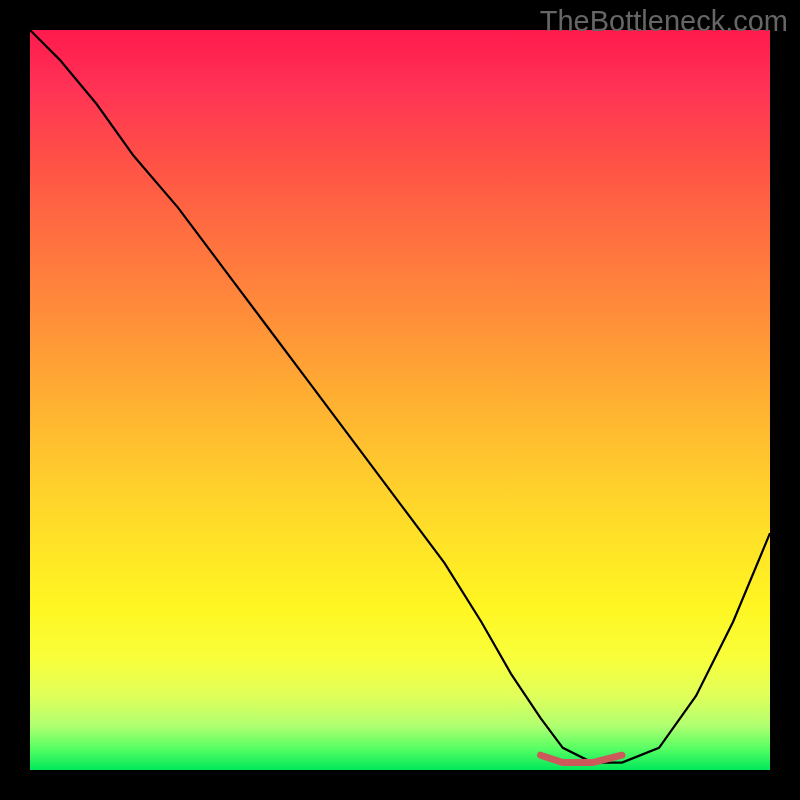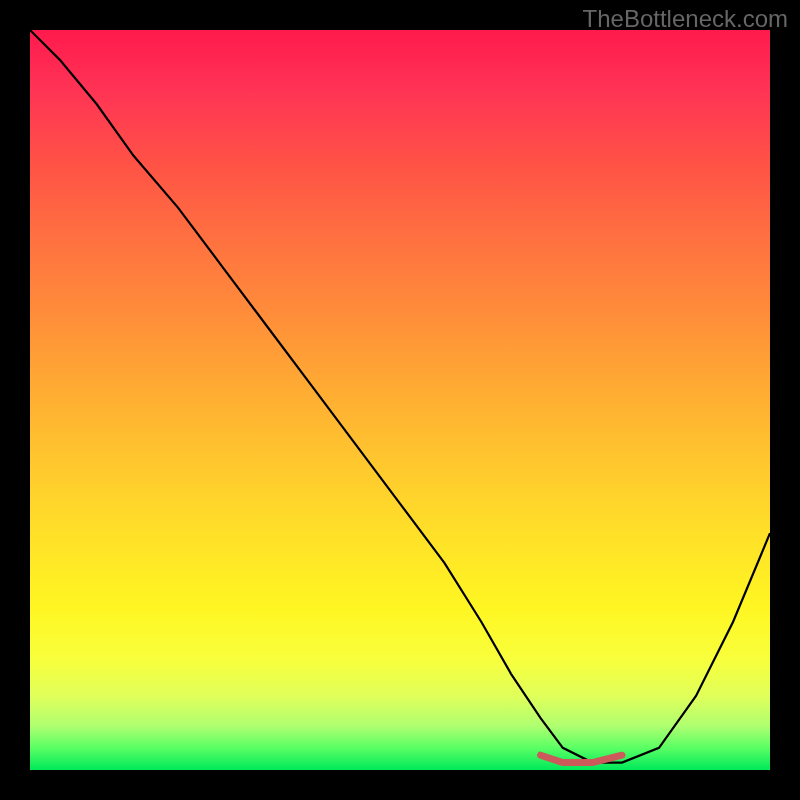--- a/index.html
+++ b/index.html
@@ -9,21 +9,21 @@
     width: 800px;
     height: 800px;
     position: relative;
     font-family: Arial, sans-serif;
   }
   .watermark {
     position: absolute;
     top: 5px;
     right: 12px;
     color: #666;
-    font-size: 24px;
+    font-size: 29px;
     font-weight: 500;
     z-index: 10;
   }
   .plot-area {
     position: absolute;
     left: 30px;
     top: 30px;
     width: 740px;
     height: 740px;
   }

